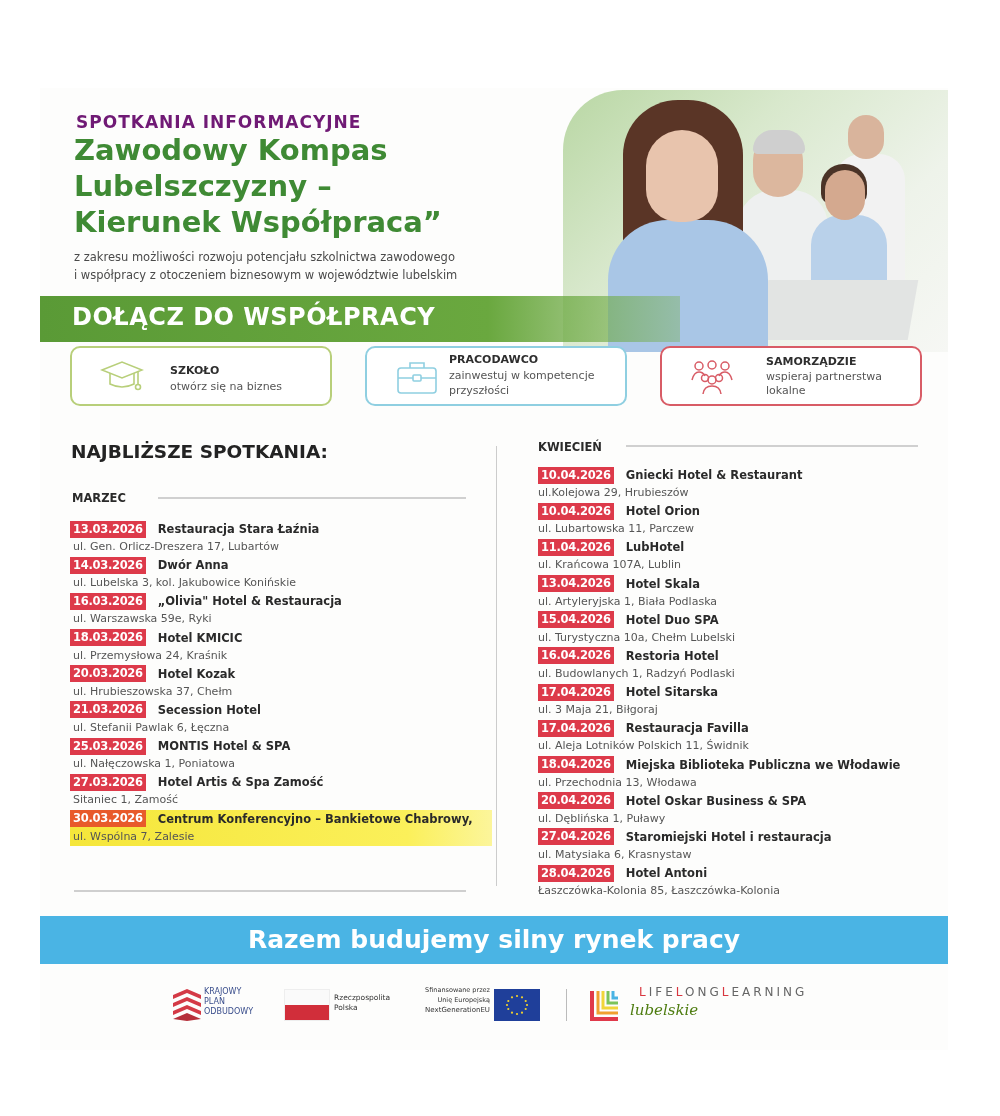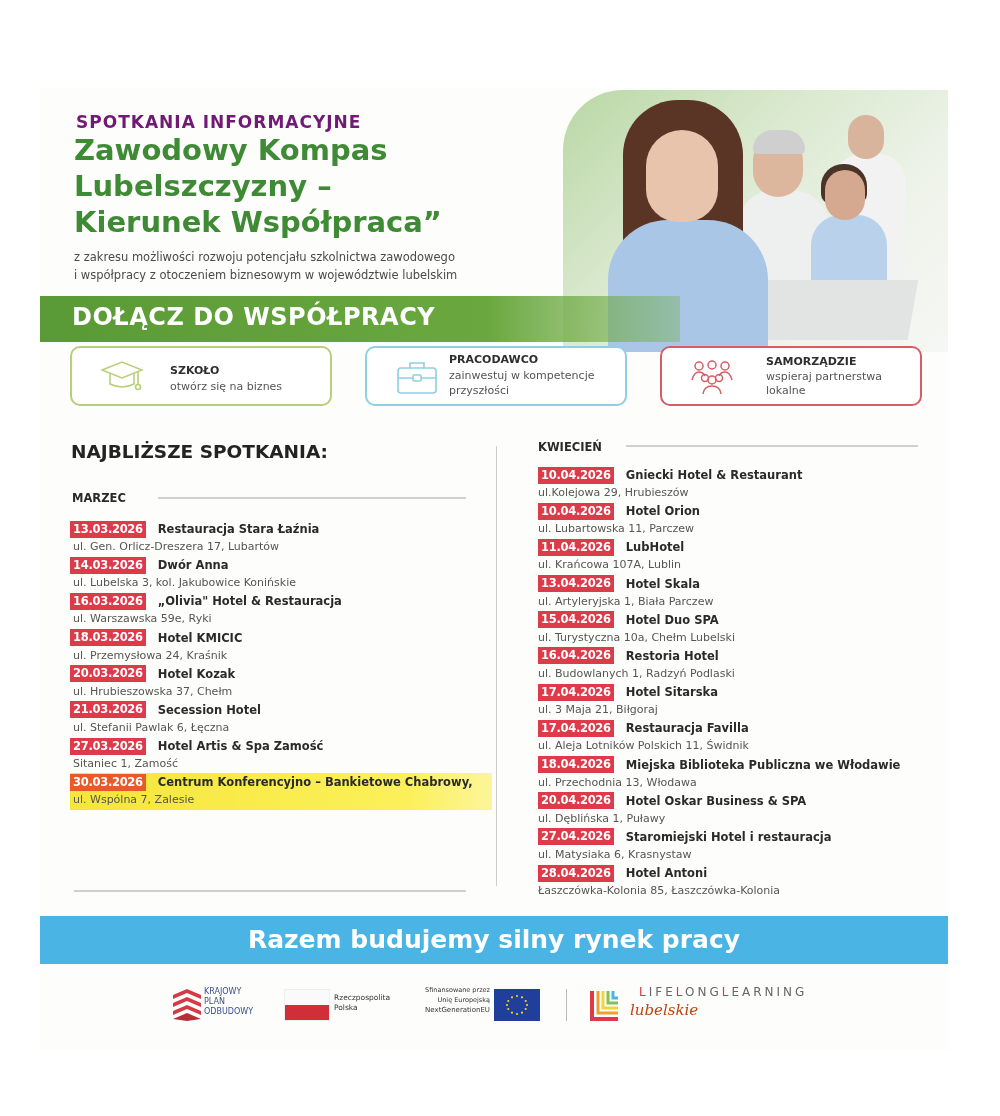--- a/index.html
+++ b/index.html
@@ -73,21 +73,21 @@
   .flag { position: absolute; left: 244px; top: 6px; width: 46px; height: 32px; border: 1px solid #eee; }
   .flag .w { height: 50%; background: #fafafa; }
   .flag .r { height: 50%; background: #d12e3a; }
   .rp-text { position: absolute; left: 294px; top: 10px; font-family: "DejaVu Sans", sans-serif; font-size: 7.5px; line-height: 10px; color: #333; }
   .eu-text { position: absolute; left: 352px; top: 2px; width: 98px; text-align: right; font-family: "DejaVu Sans", sans-serif; font-size: 6.5px; line-height: 10px; color: #333; }
   .eu-flag { position: absolute; left: 454px; top: 6px; width: 46px; height: 32px; background: #1f3f9a; }
   .sep { position: absolute; left: 526px; top: 6px; width: 1px; height: 32px; background: #bbb; }
   .ll-mark { position: absolute; left: 550px; top: 6px; width: 30px; height: 32px; }
   .ll-text { position: absolute; left: 590px; top: 2px; font-family: "DejaVu Sans", sans-serif; font-size: 12px; letter-spacing: 3px; color: #666; margin-left: 9px; }
   .ll-text .r { color: #d8363f; }
-  .ll-sub { position: absolute; left: 590px; top: 18px; font-family: "DejaVu Serif", serif; font-style: italic; font-size: 15px; color: #c2410c; }
+  .ll-sub { position: absolute; left: 590px; top: 18px; font-family: "DejaVu Serif", serif; font-style: italic; font-size: 15px; color: #4d7c0f; }
 </style>
 </head>
 <body>
 
 <div class="poster">
 
   <div class="kicker">SPOTKANIA INFORMACYJNE</div>
   <div class="title">
     <div>Zawodowy Kompas</div>
     <div>Lubelszczyzny –</div>
@@ -200,20 +200,27 @@
     </div>
     <div class="entry">
       <div class="row1">
           <span class="date">21.03.2026</span>
           <span class="venue">Secession Hotel</span>
         </div>
       <div class="addr">ul. Stefanii Pawlak 6, Łęczna</div>
     </div>
     <div class="entry">
       <div class="row1">
+          <span class="date">25.03.2026</span>
+          <span class="venue">MONTIS Hotel &amp; SPA</span>
+        </div>
+      <div class="addr">ul. Nałęczowska 1, Poniatowa</div>
+    </div>
+    <div class="entry">
+      <div class="row1">
           <span class="date">27.03.2026</span>
           <span class="venue">Hotel Artis &amp; Spa Zamość</span>
         </div>
       <div class="addr">Sitaniec 1, Zamość</div>
     </div>
     <div class="entry hl">
       <div class="row1">
           <span class="date">30.03.2026</span>
           <span class="venue">Centrum Konferencyjno – Bankietowe Chabrowy,</span>
         </div>
@@ -247,21 +254,21 @@
           <span class="date">11.04.2026</span>
           <span class="venue">LubHotel</span>
         </div>
       <div class="addr">ul. Krańcowa 107A, Lublin</div>
     </div>
     <div class="entry">
       <div class="row1">
           <span class="date">13.04.2026</span>
           <span class="venue">Hotel Skala</span>
         </div>
-      <div class="addr">ul. Artyleryjska 1, Biała Parczew</div>
+      <div class="addr">ul. Artyleryjska 1, Biała Podlaska</div>
     </div>
     <div class="entry">
       <div class="row1">
           <span class="date">15.04.2026</span>
           <span class="venue">Hotel Duo SPA</span>
         </div>
       <div class="addr">ul. Turystyczna 10a, Chełm Lubelski</div>
     </div>
     <div class="entry">
       <div class="row1">

